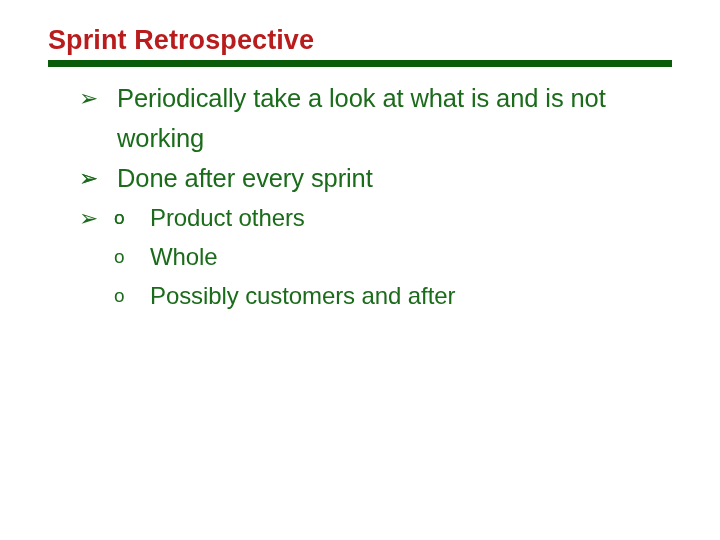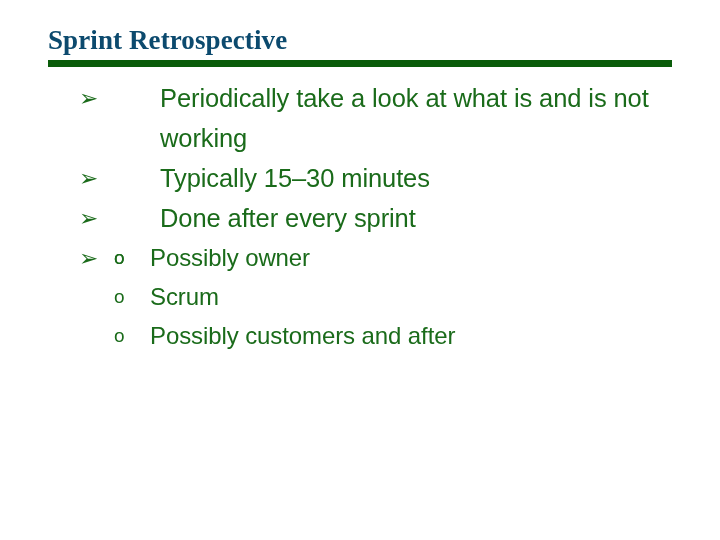--- a/index.html
+++ b/index.html
@@ -26,24 +26,24 @@
 
   
   .title-block {
     position: absolute;
     left: 48px;
     top: 24px;
     width: 624px;
   }
 
   .slide-title {
-    font-family: Liberation Serif, serif;
+    font-family: Liberation Sans, sans-serif;
     font-size: 27px;
     font-weight: bold;
-    color: #0c4a6e;
+    color: #b91c1c;
     letter-spacing: 0.1px;
     line-height: 32px;
     white-space: nowrap;
   }
 
   .title-rule {
     margin-top: 4px;
     width: 624px;
     height: 7px;
     background: #0a5c0a;
@@ -81,21 +81,20 @@
     width: 24px;
     font-family: "DejaVu Sans", sans-serif;
     font-size: 23px;
     line-height: 40px;
     color: #1a6b1a;
     text-align: left;
   }
 
   li.bullet1 > .text1 {
     display: block;
-    margin-left: 43px;
   }
 
   
   ul.level2 {
     list-style: none;
     margin: 0;
     padding: 0;
   }
 
   li.bullet2 {
@@ -137,43 +136,42 @@
   <div class="body-block">
     <ul class="level1">
 
       <li class="bullet1">
         <span class="marker1">➢</span>
         <span class="text1">Periodically take a look at what is and is not working</span>
       </li>
 
       <li class="bullet1">
         <span class="marker1">➢</span>
-        <span class="text1">Typically 15–30 minutes</span>
       </li>
 
       <li class="bullet1">
         <span class="marker1">➢</span>
         <span class="text1">Done after every sprint</span>
       </li>
 
       <li class="bullet1">
         <span class="marker1">➢</span>
       </li>
 
       <ul class="level2">
         <li class="bullet2">
           <span class="marker2">o</span>
         </li>
         <li class="bullet2">
           <span class="marker2">o</span>
-          <span class="text2">Possibly owner</span>
+          <span class="text2">Product others</span>
         </li>
         <li class="bullet2">
           <span class="marker2">o</span>
-          <span class="text2">Scrum</span>
+          <span class="text2">Whole</span>
         </li>
         <li class="bullet2">
           <span class="marker2">o</span>
           <span class="text2">Possibly customers and after</span>
         </li>
       </ul>
 
     </ul>
   </div>
 

